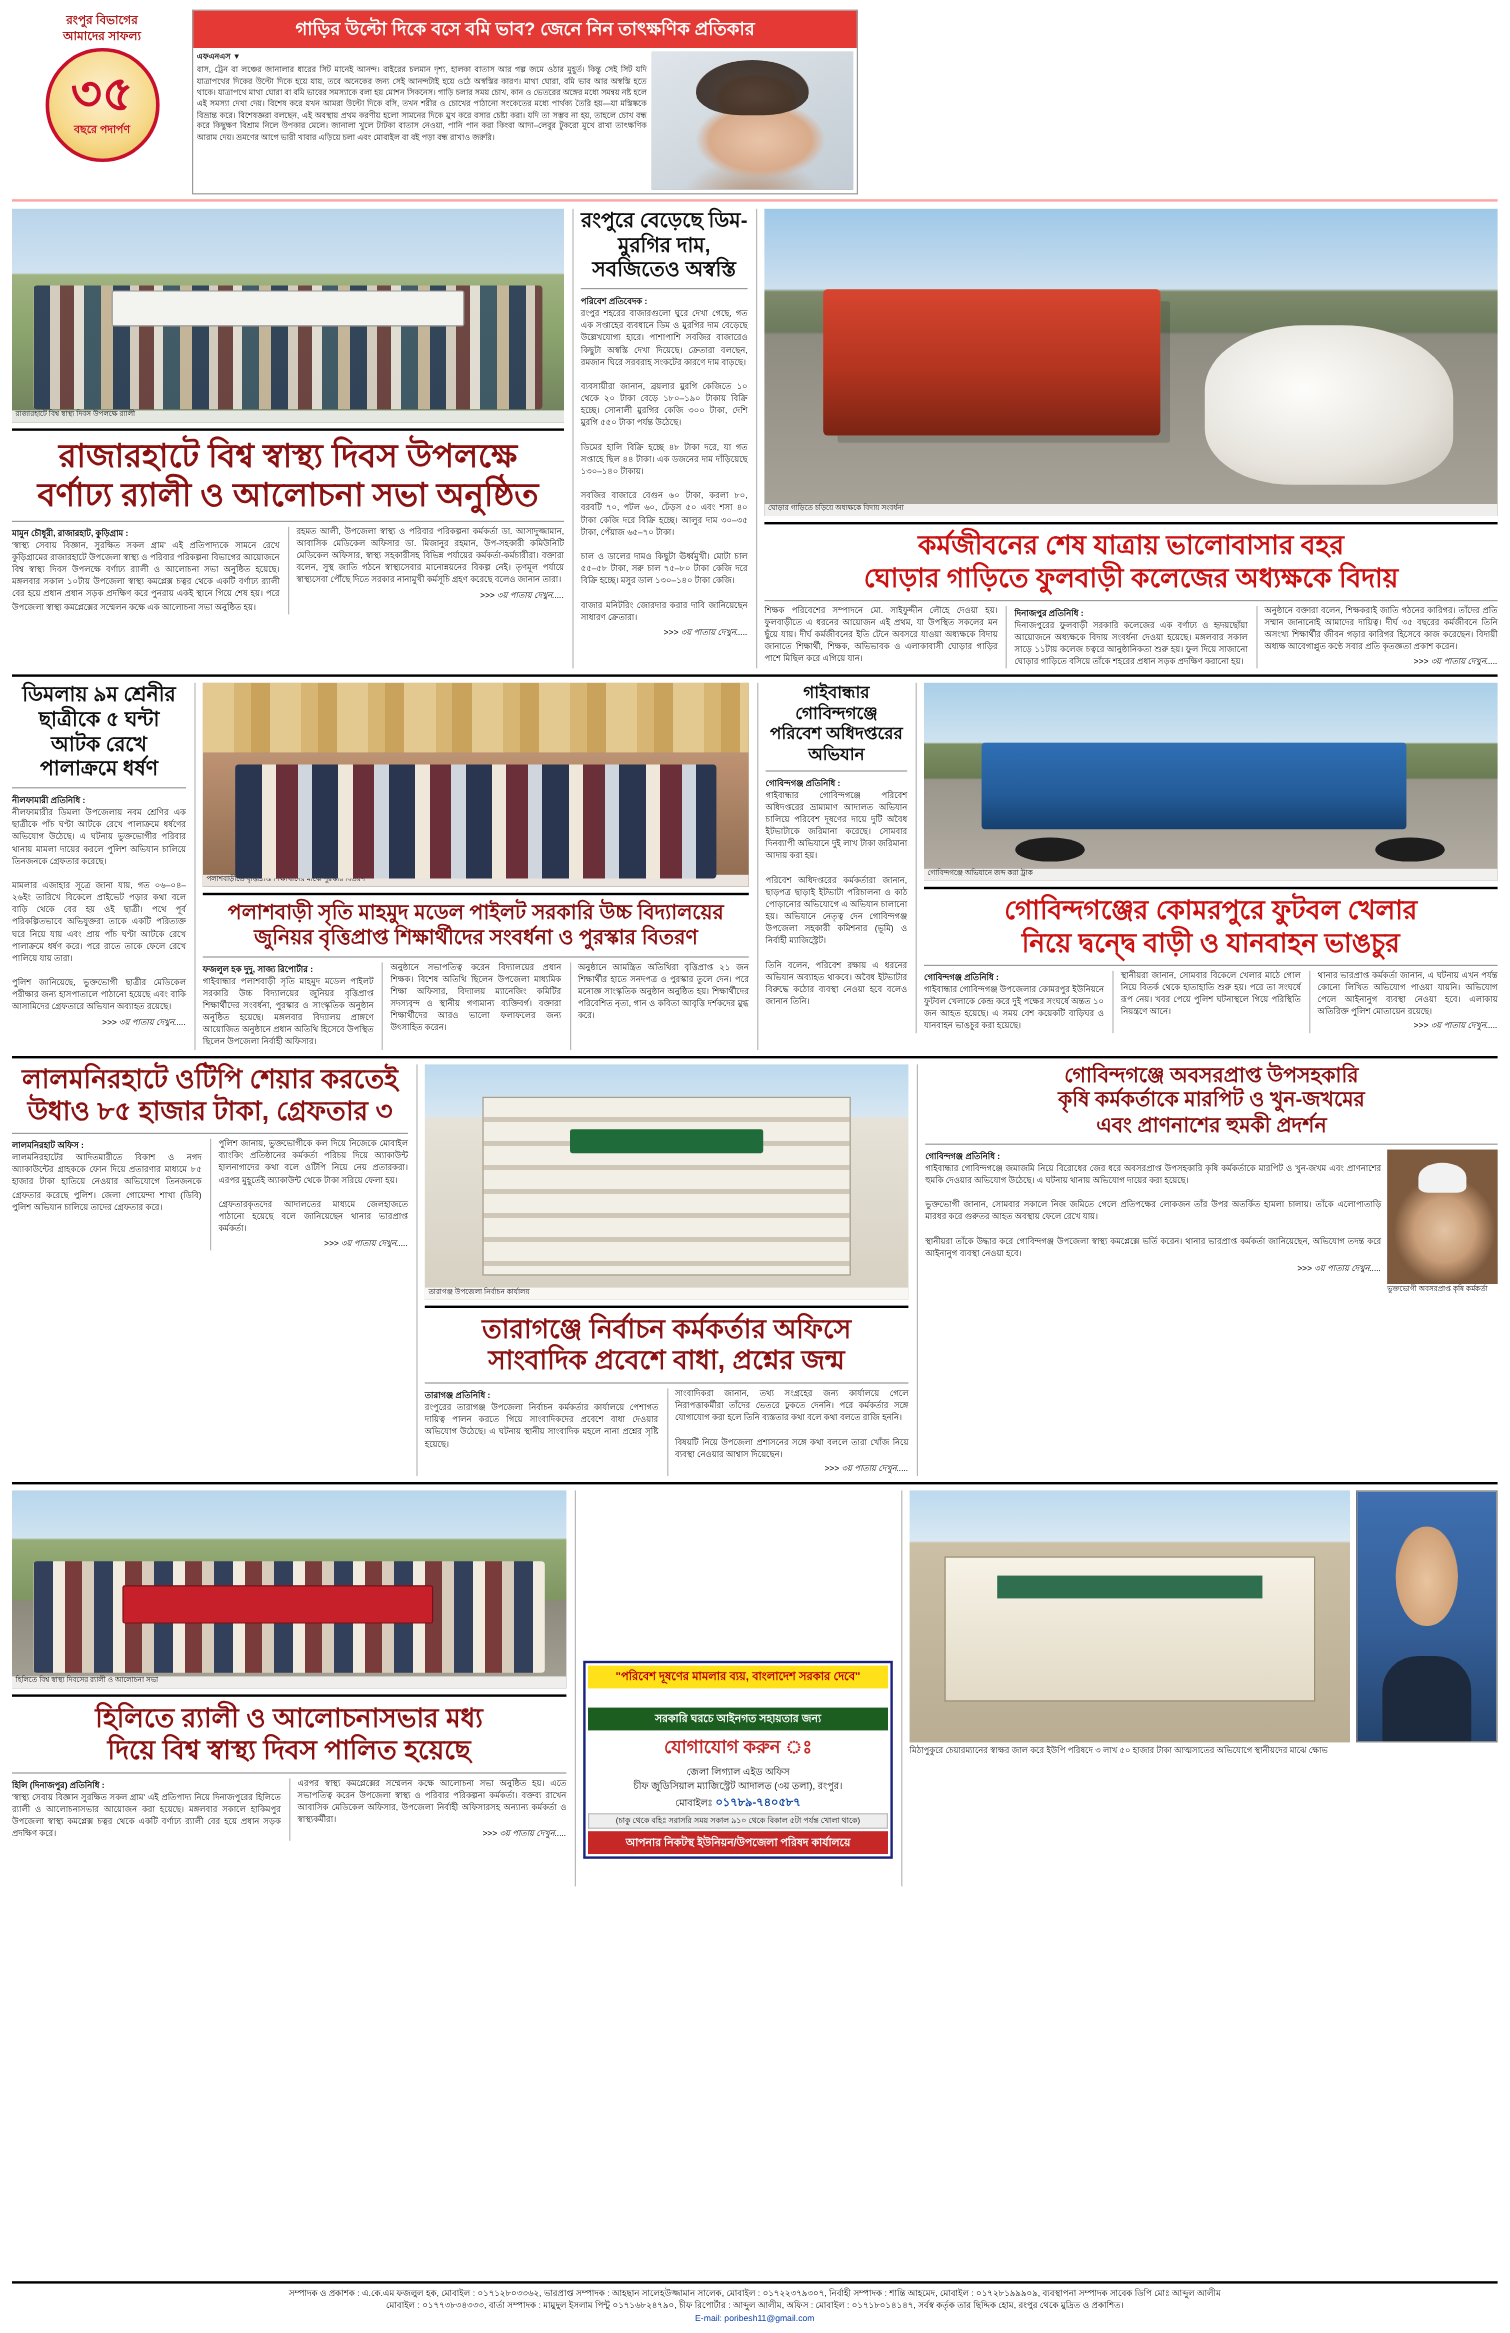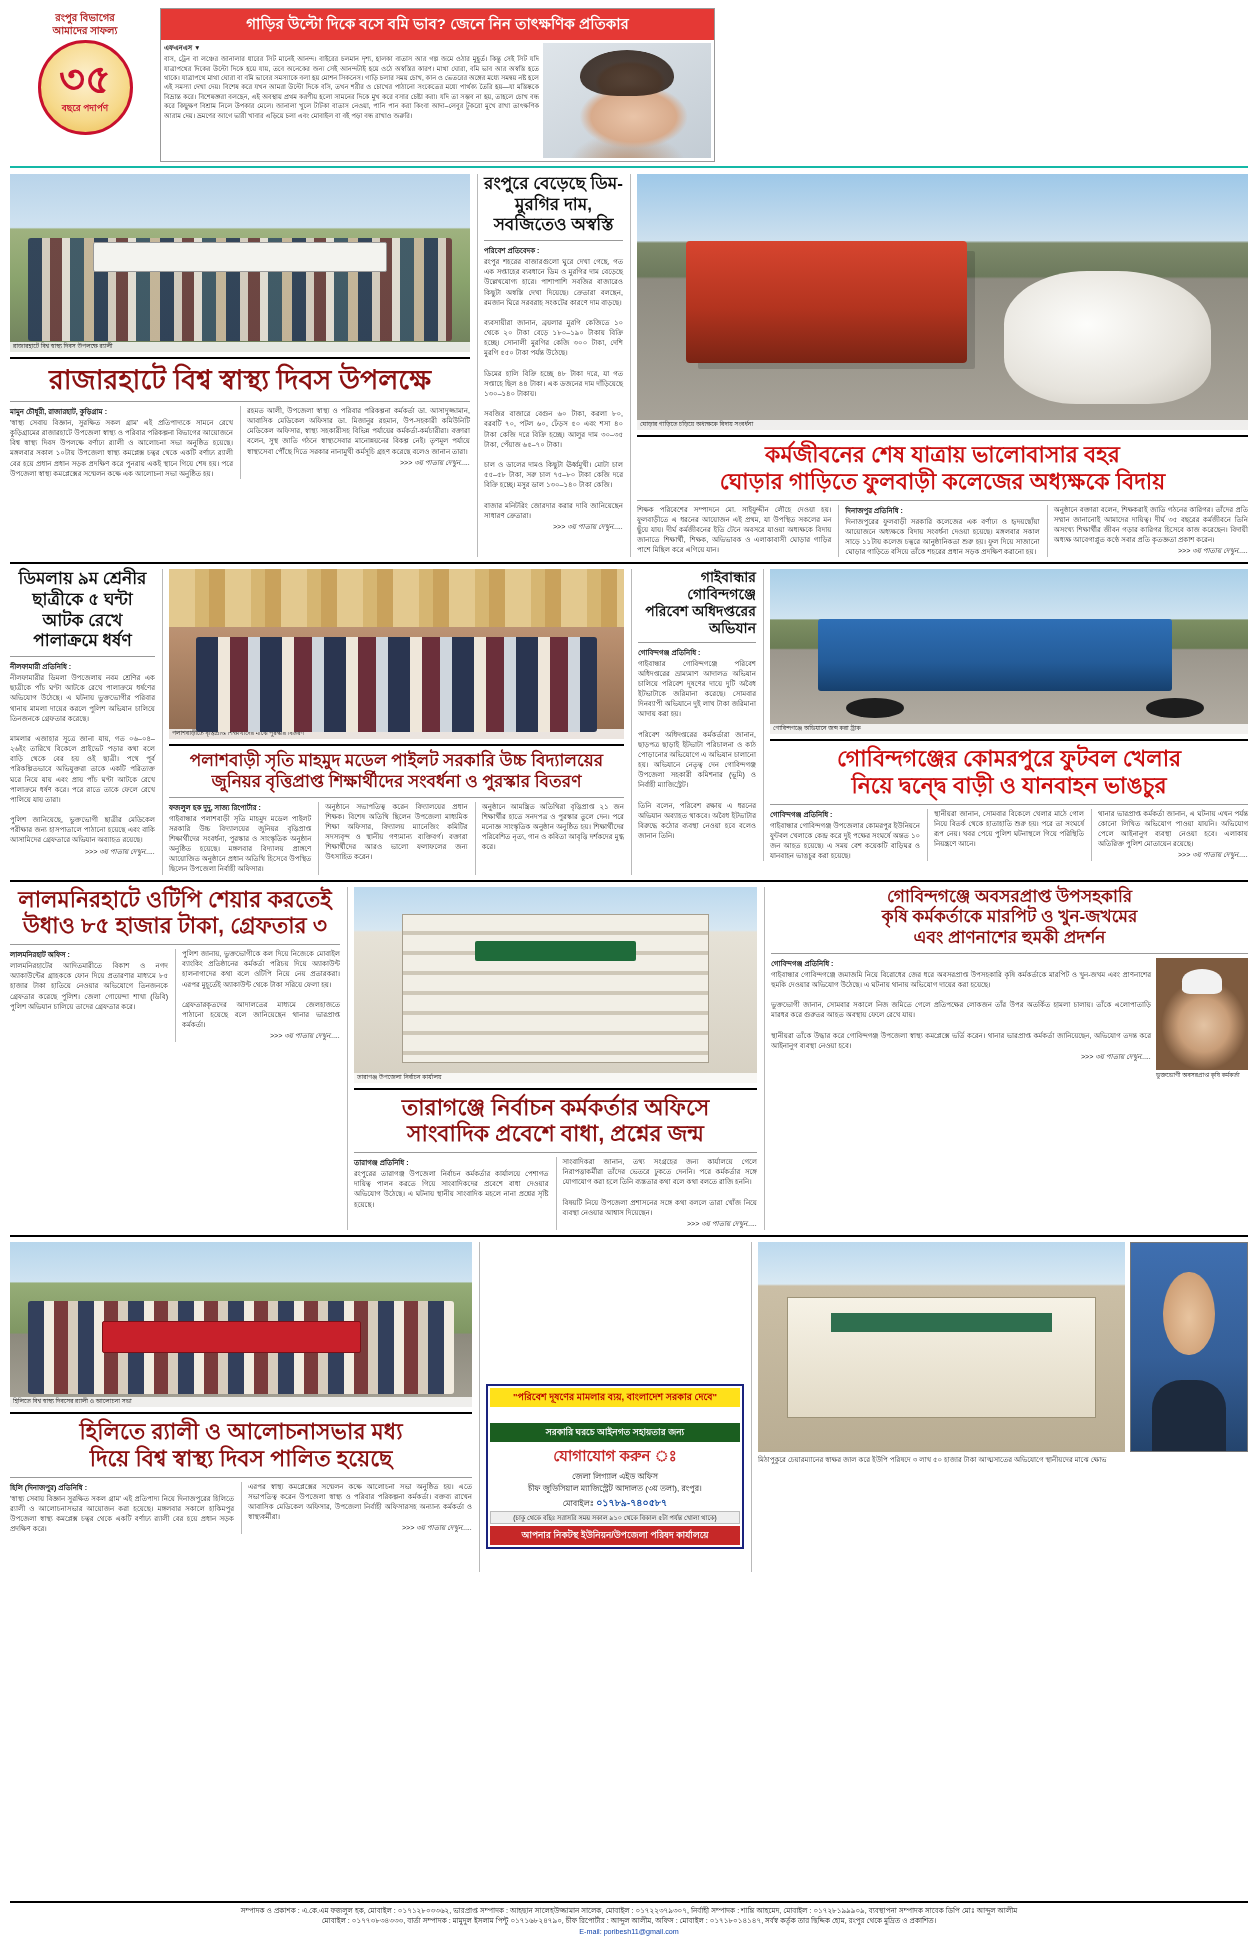--- a/index.html
+++ b/index.html
@@ -17,21 +17,21 @@
     width: 1258px;
     height: 1944px;
     position: relative;
     padding: 8px 10px;
   }
 
   
   .masthead {
     display: flex;
     align-items: stretch;
-    border-bottom: 2px solid #14b8a6;
+    border-bottom: 2px solid #fca5a5;
     padding-bottom: 4px;
     height: 160px;
   }
   .mh-left {
     width: 150px;
     text-align: center;
     padding-top: 4px;
   }
   .mh-left .smalltop {
     font-size: 10px;
@@ -159,21 +159,21 @@
 
   .headline {
     font-weight: bold;
     color: #111;
     text-align: center;
     line-height: 1.22;
   }
   .hl-xl { font-size: 27px; }
   .hl-lg { font-size: 22px; }
   .hl-md { font-size: 17px; }
-  .hl-sm { font-size: 14px; text-align: right; }
+  .hl-sm { font-size: 14px; }
   .red { color: #cc1111; }
   .maroon { color: #8c1111; }
 
   .photo-box { position: relative; overflow: hidden; background: #c9ccd1; }
   .caption-strip {
     position:absolute; left:0; right:0; bottom:0;
     background: rgba(255,255,255,.82);
     font-size: 6px; padding: 1px 3px; line-height:1.3;
   }
 
@@ -373,20 +373,21 @@
   </div>
 
   <div class="grid" style="margin-top:6px;">
 
     <div style="width:460px;">
       <div class="photo-box ph-group" style="height:178px;">
         <div class="caption-strip">রাজারহাটে বিশ্ব স্বাস্থ্য দিবস উপলক্ষে র‍্যালী</div>
       </div>
       <div class="hr-thick"></div>
       <div class="headline hl-xl maroon">রাজারহাটে বিশ্ব স্বাস্থ্য দিবস উপলক্ষে</div>
+      <div class="headline hl-xl maroon">বর্ণাঢ্য র‍্যালী ও আলোচনা সভা অনুষ্ঠিত</div>
       <div class="hr-thin"></div>
       <div class="grid">
         <div style="flex:1;">
           <div class="byline">মামুন চৌধূরী, রাজারহাট, কুড়িগ্রাম :</div>
           <div class="hl">'স্বাস্থ্য সেবায় বিজ্ঞান, সুরক্ষিত সকল গ্রাম' এই প্রতিপাদ্যকে সামনে রেখে কুড়িগ্রামের রাজারহাটে উপজেলা স্বাস্থ্য ও পরিবার পরিকল্পনা বিভাগের আয়োজনে বিশ্ব স্বাস্থ্য দিবস উপলক্ষে বর্ণাঢ্য র‍্যালী ও আলোচনা সভা অনুষ্ঠিত হয়েছে। মঙ্গলবার সকাল ১০টায় উপজেলা স্বাস্থ্য কমপ্লেক্স চত্বর থেকে একটি বর্ণাঢ্য র‍্যালী বের হয়ে প্রধান প্রধান সড়ক প্রদক্ষিণ করে পুনরায় একই স্থানে গিয়ে শেষ হয়। পরে উপজেলা স্বাস্থ্য কমপ্লেক্সের সম্মেলন কক্ষে এক আলোচনা সভা অনুষ্ঠিত হয়।</div>
         </div>
         <div style="flex:1;" class="colsep">
           <div class="hl">রহমত আলী, উপজেলা স্বাস্থ্য ও পরিবার পরিকল্পনা কর্মকর্তা ডা. আসাদুজ্জামান, আবাসিক মেডিকেল অফিসার ডা. মিজানুর রহমান, উপ-সহকারী কমিউনিটি মেডিকেল অফিসার, স্বাস্থ্য সহকারীসহ বিভিন্ন পর্যায়ের কর্মকর্তা-কর্মচারীরা। বক্তারা বলেন, সুস্থ জাতি গঠনে স্বাস্থ্যসেবার মানোন্নয়নের বিকল্প নেই। তৃণমূল পর্যায়ে স্বাস্থ্যসেবা পৌঁছে দিতে সরকার নানামুখী কর্মসূচি গ্রহণ করেছে বলেও জানান তারা।</div>
           <div class="more">&gt;&gt;&gt; ৩য় পাতায় দেখুন.....</div>
         </div>

